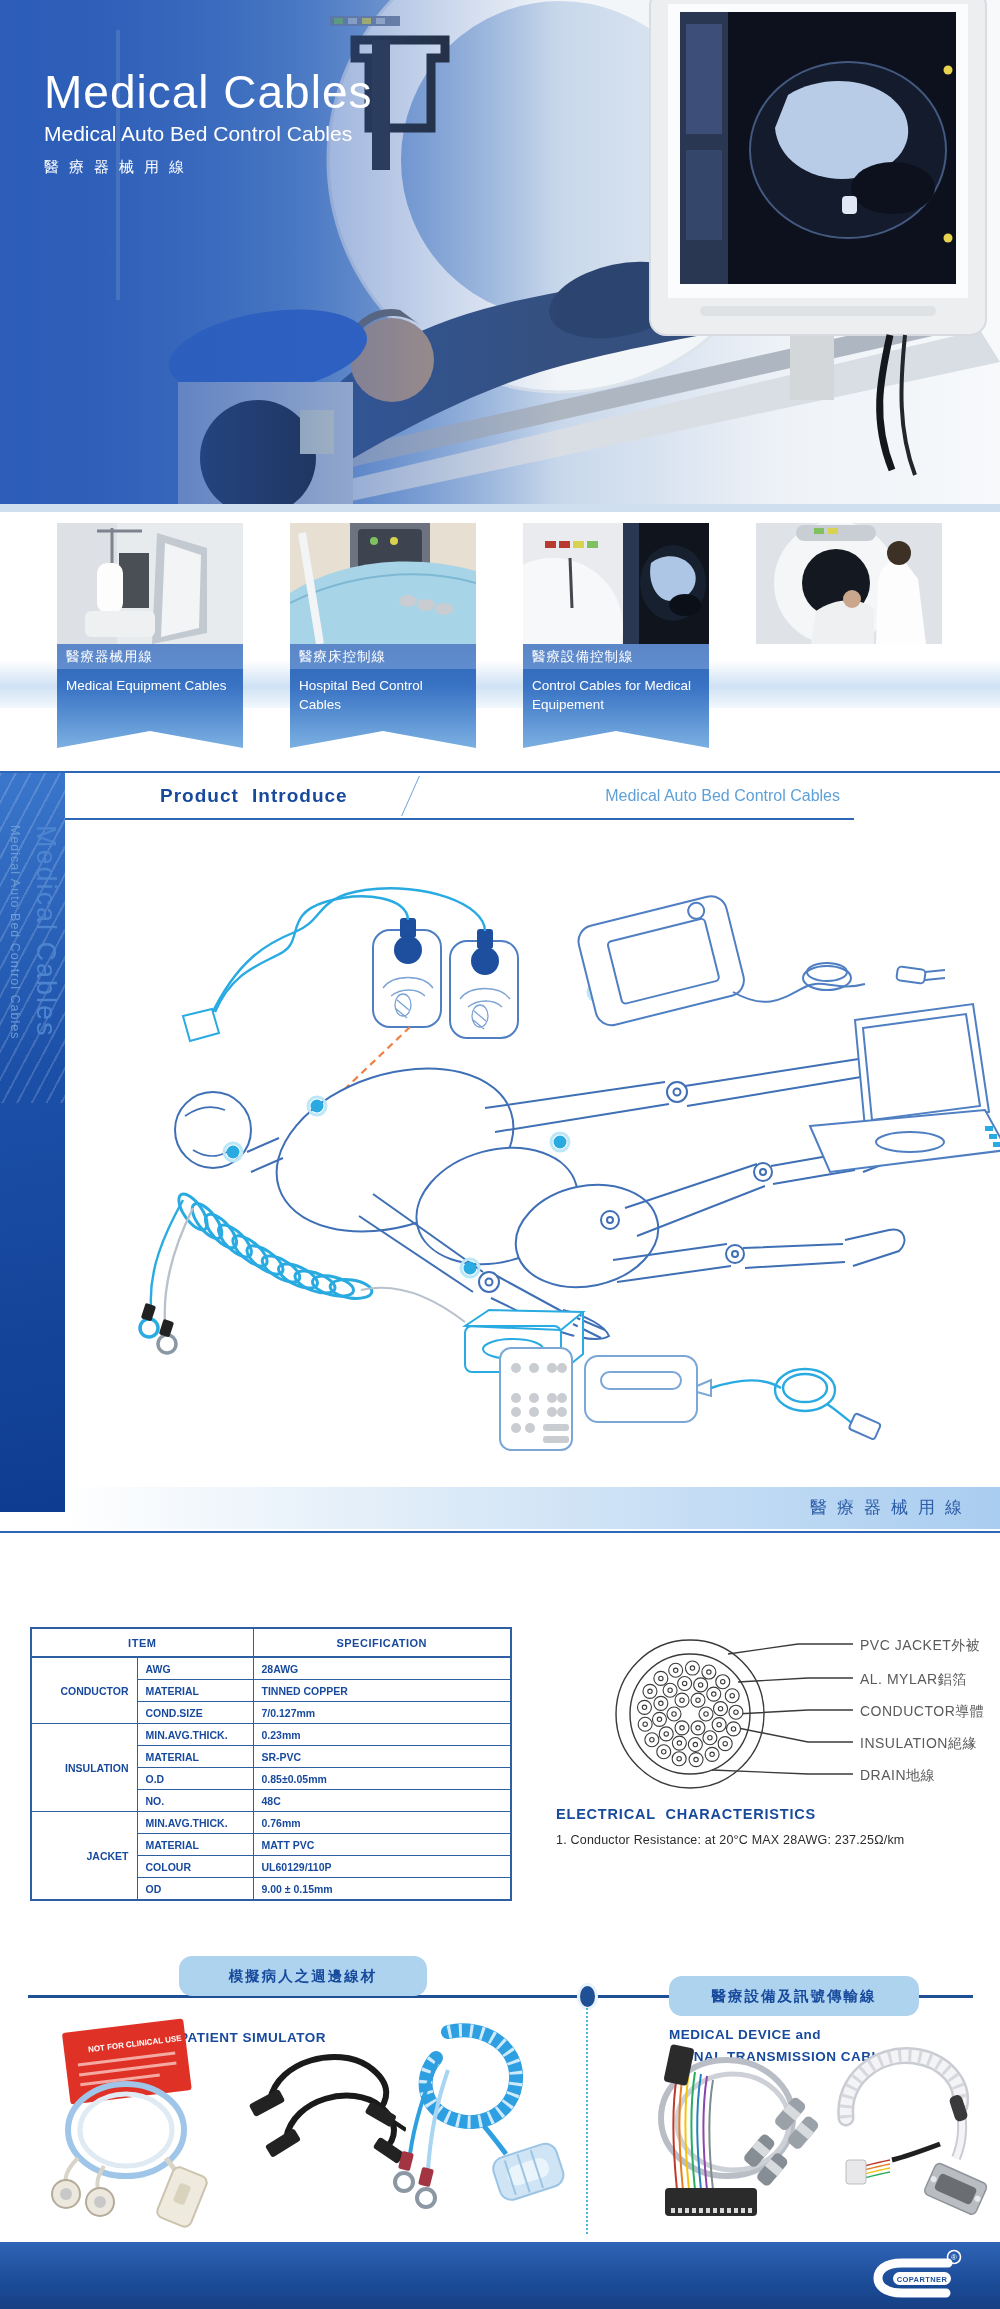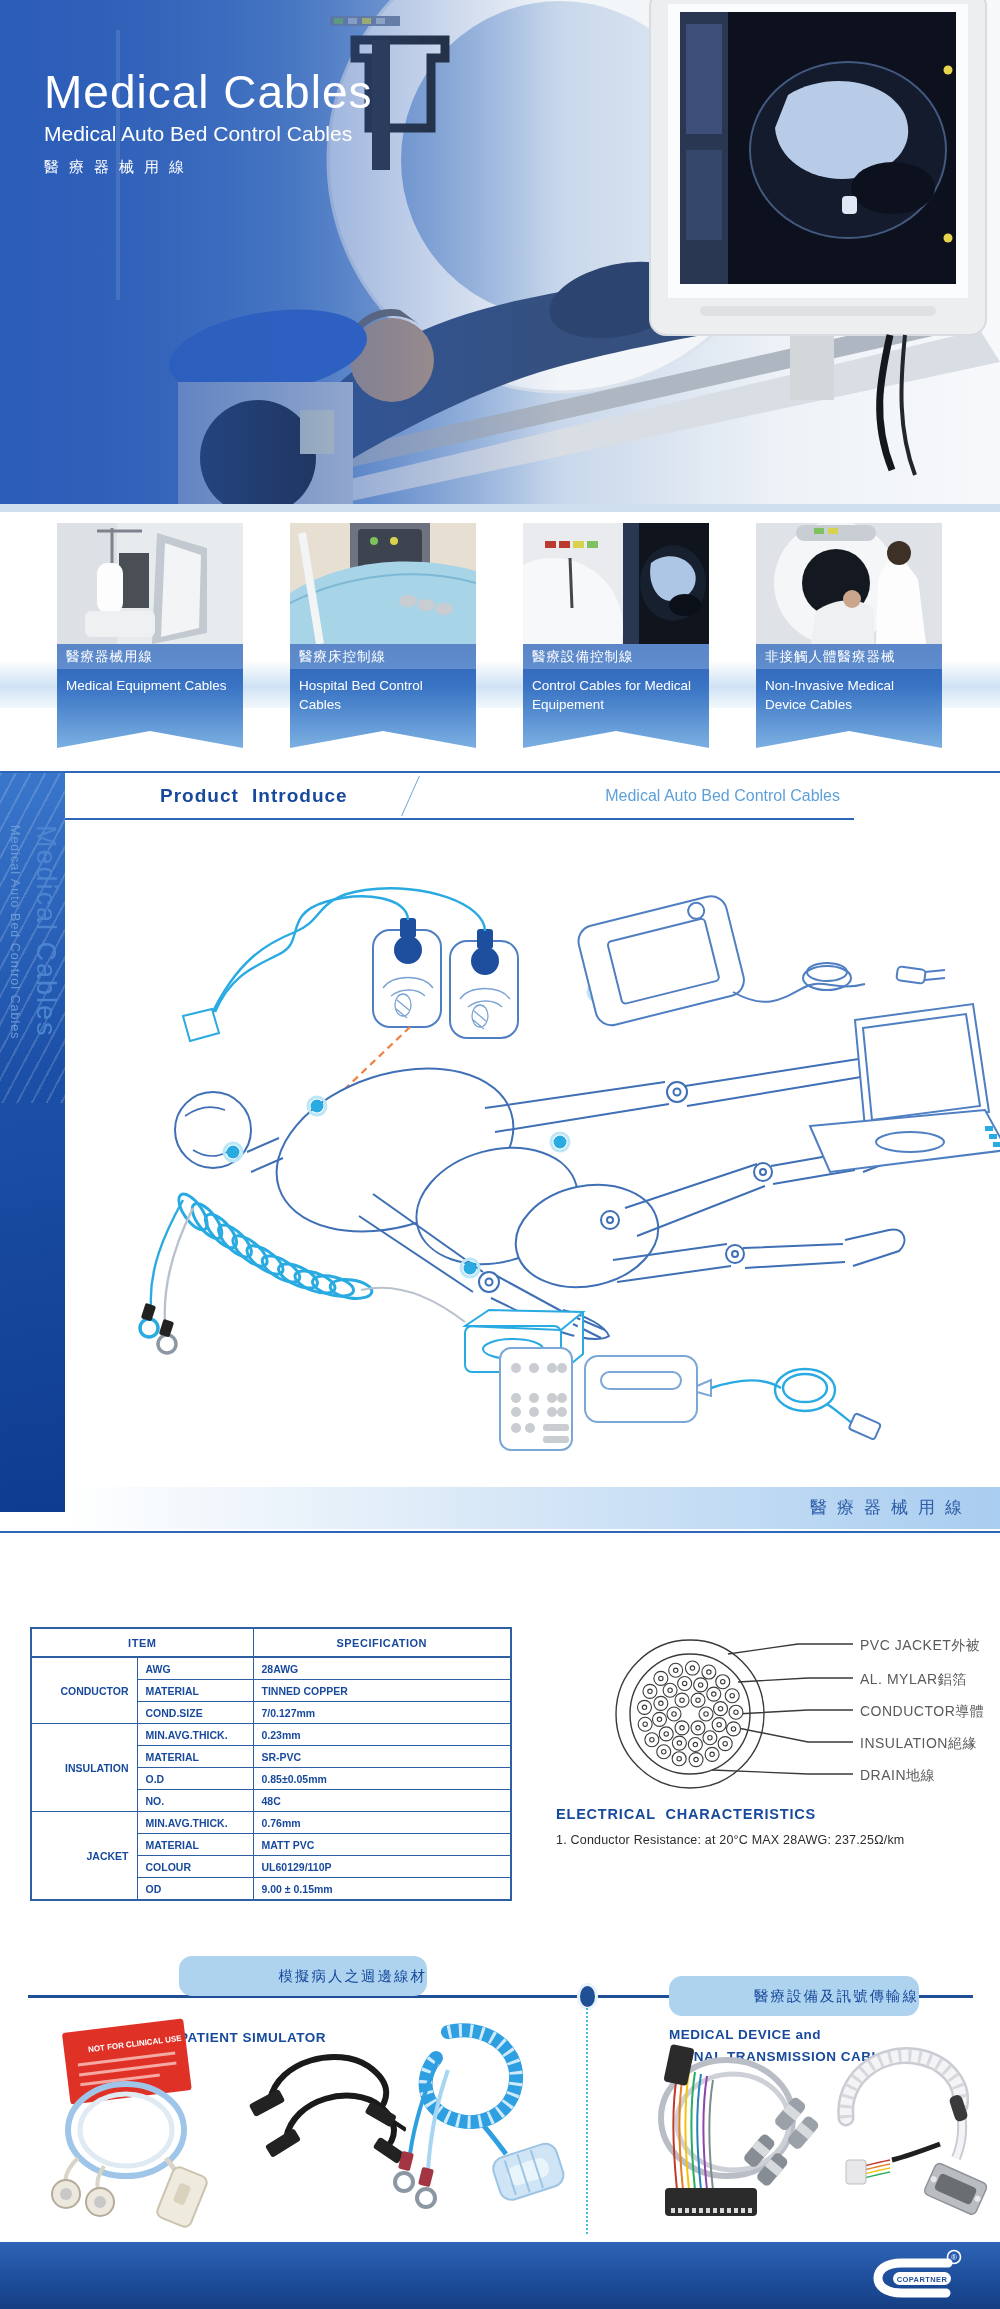--- a/index.html
+++ b/index.html
@@ -55,21 +55,21 @@
   table.spec td.grp{text-align:right;}
   table.spec{border:2px solid #2e5fa3;}
   .xsec{top:1622px;left:560px;width:440px;height:192px;}
   .xlabel{position:absolute;left:300px;font-size:14px;color:#5a5a5a;letter-spacing:.5px;white-space:nowrap;}
   .elec-title{top:1806px;left:556px;font-size:14.5px;font-weight:bold;color:#17499c;letter-spacing:.8px;word-spacing:5px;}
   .elec-note{top:1833px;left:556px;font-size:12.5px;color:#2b2b2b;letter-spacing:.2px;}
 
   
   .group-line{top:1995px;left:28px;width:945px;height:3px;background:#1f5096;}
   .pill{top:1956px;height:40px;background:#aed3ef;border-radius:13px;color:#17499c;font-size:14.5px;
-    text-align:right;line-height:40px;letter-spacing:2px;}
+    text-align:center;line-height:40px;letter-spacing:2px;font-weight:bold;}
   .pill-left{left:179px;width:248px;}
   .pill-right{left:669px;width:250px;margin-top:20px;}
   .dot{top:1986px;left:580px;width:15px;height:21px;background:#1f5096;border-radius:50%;box-shadow:0 0 0 3px #e8f3fb;}
   .dashline{top:2008px;left:586px;height:226px;width:0;border-left:2px dotted #49b9da;}
   .cap{color:#17499c;font-weight:bold;font-size:13.5px;text-align:left;letter-spacing:.5px;}
   .cap-left{top:2030px;left:179px;width:248px;}
   .cap-r1{top:2027px;left:669px;width:250px;}
   .cap-r2{top:2049px;left:669px;width:250px;}
 
   
@@ -222,24 +222,20 @@
         <circle cx="80" cy="60" r="62" fill="#f4f6f8"></circle>
         <circle cx="80" cy="60" r="34" fill="#141820"></circle>
         <rect x="40" y="2" width="80" height="16" rx="8" fill="#c9ced5"></rect>
         <rect x="58" y="5" width="10" height="6" fill="#7ec15e"></rect>
           <rect x="72" y="5" width="10" height="6" fill="#d7d34e"></rect>
         <path d="M120,121 L122,60 C124,40 140,32 150,40 L162,56 L170,121 Z" fill="#fdfdfe"></path>
         <circle cx="143" cy="30" r="12" fill="#3d3126"></circle>
         <path d="M60,88 C80,74 104,74 118,86 L118,121 L55,121 Z" fill="#eef0f2"></path>
         <circle cx="96" cy="76" r="9" fill="#caa68c"></circle>
       </svg>
-    </div>
-    <div class="ribbon">
-      <div class="zh">非接觸人體醫療器械</div>
-      <div class="en">Non-Invasive Medical Device Cables</div>
     </div>
   </div>
 
   <div class="abs intro-topline"></div>
   <div class="abs intro-head">
     <div class="ph-title">Product Introduce</div>
     <div class="slash"></div>
     <div class="ph-right">Medical Auto Bed Control Cables</div>
   </div>
 

